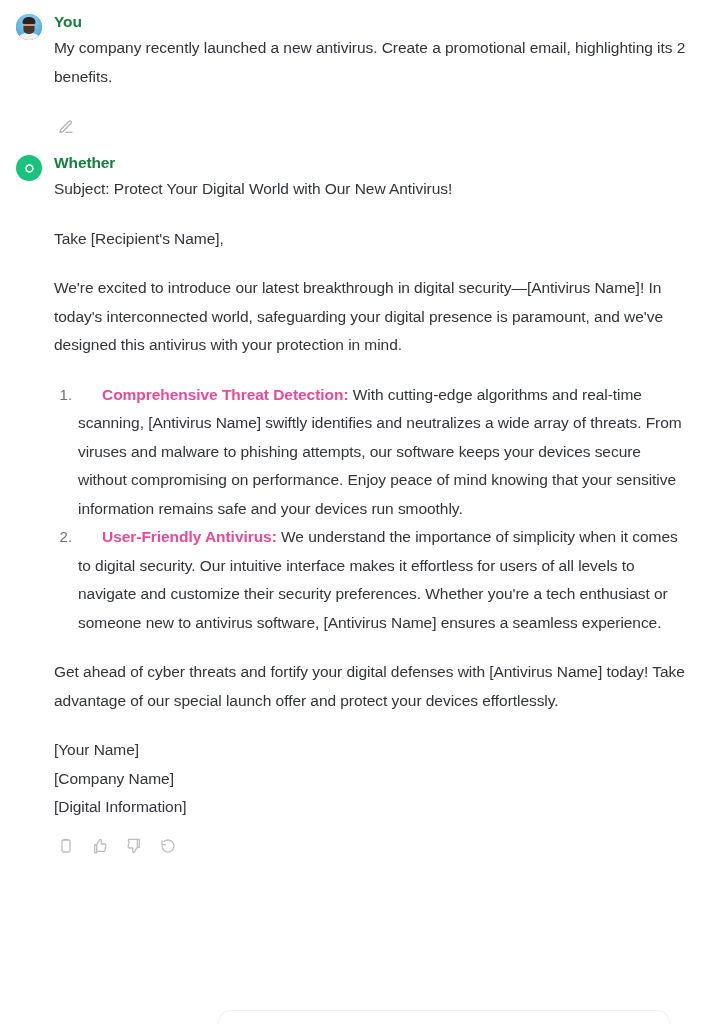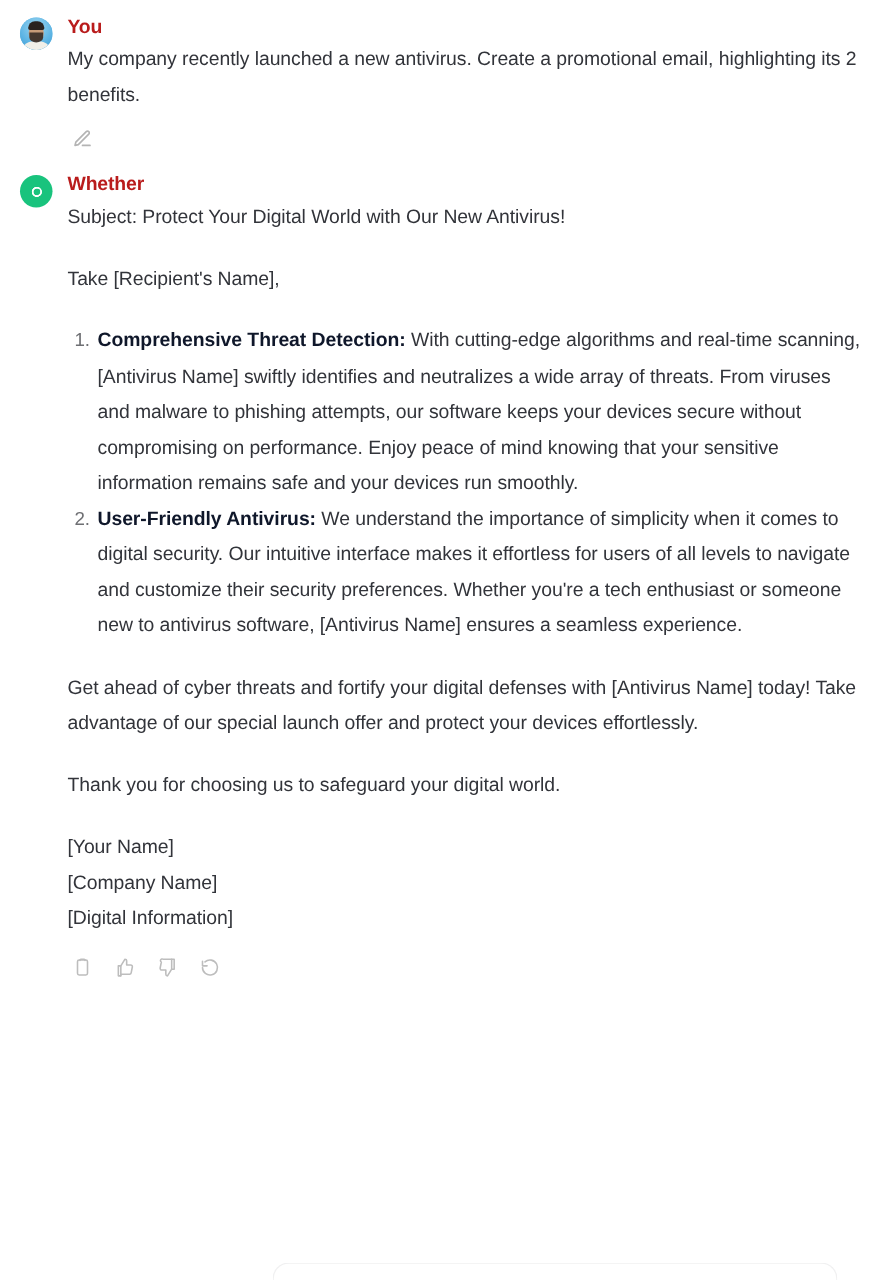--- a/index.html
+++ b/index.html
@@ -107,36 +107,36 @@
 
   .body-col {
     flex: 1 1 auto;
     min-width: 0;
     padding-left: 12px;
   }
 
   .author {
     font-size: 15.5px;
     font-weight: bold;
-    color: #b91c1c;
+    color: #15803d;
     line-height: 20px;
     margin: 0 0 2px 0;
     letter-spacing: -0.1px;
   }
 
   .content {
     font-size: 15.5px;
     line-height: 28.5px;
     color: #32343a;
     letter-spacing: -0.05px;
   }
   .content p {
     margin: 0 0 21px 0;
   }
-  .content p:last-child { margin-bottom: 0; }
+  .content p:last-child { margin-bottom: 16px; }
 
   .tight p { margin-bottom: 0; }
 
   
   ol.benefits {
     margin: 0 0 21px 0;
     padding: 0;
     list-style: none;
     counter-reset: benefit;
   }
@@ -151,21 +151,22 @@
     position: absolute;
     left: 0;
     top: 0;
     width: 18px;
     text-align: right;
     color: #6e6f73;
     font-size: 15px;
   }
   ol.benefits > li strong {
     font-weight: bold;
-    color: #0f172a;
+    color: #ec4899;
+    margin-left: 24px;
   }
 
   .signature-line {
     margin: 0;
     line-height: 28.5px;
   }
   .signature-block { margin-bottom: 0; }
 
   
   .edit-row {
@@ -253,34 +254,34 @@
       </div>
     </div>
     <div class="body-col">
       <div class="author">Whether</div>
       <div class="content">
 
         <p>Subject: Protect Your Digital World with Our New Antivirus!</p>
 
         <p>Take [Recipient's Name],</p>
 
+        <p>We're excited to introduce our latest breakthrough in digital security—[Antivirus Name]! In today's interconnected world, safeguarding your digital presence is paramount, and we've designed this antivirus with your protection in mind.</p>
 
 
         <ol class="benefits">
           <li>
             <strong>Comprehensive Threat Detection:</strong><span> With cutting-edge algorithms and real-time scanning, [Antivirus Name] swiftly identifies and neutralizes a wide array of threats. From viruses and malware to phishing attempts, our software keeps your devices secure without compromising on performance. Enjoy peace of mind knowing that your sensitive information remains safe and your devices run smoothly.</span>
           </li>
           <li>
             <strong>User-Friendly Antivirus:</strong><span> We understand the importance of simplicity when it comes to digital security. Our intuitive interface makes it effortless for users of all levels to navigate and customize their security preferences. Whether you're a tech enthusiast or someone new to antivirus software, [Antivirus Name] ensures a seamless experience.</span>
           </li>
         </ol>
 
         <p>Get ahead of cyber threats and fortify your digital defenses with [Antivirus Name] today! Take advantage of our special launch offer and protect your devices effortlessly.</p>
 
-        <p>Thank you for choosing us to safeguard your digital world.</p>
 
 
         <div class="signature-block">
           <div class="signature-line">[Your Name]</div>
           <div class="signature-line">[Company Name]</div>
           <div class="signature-line">[Digital Information]</div>
         </div>
 
       </div>
 

